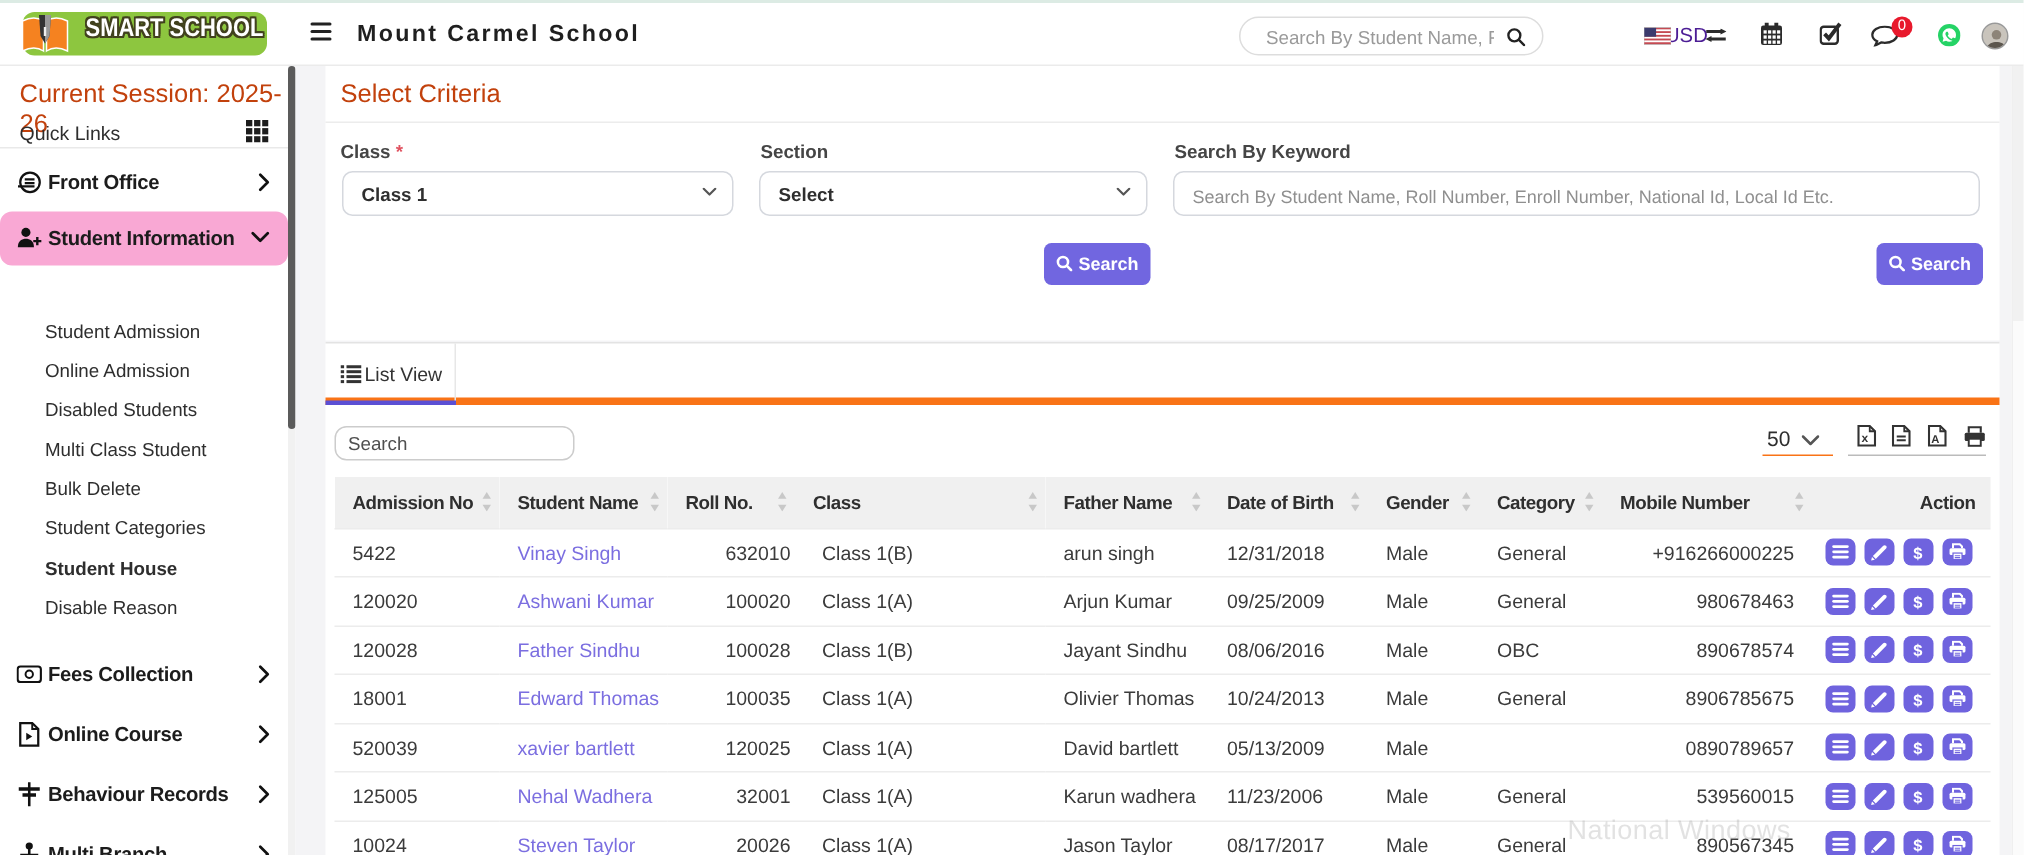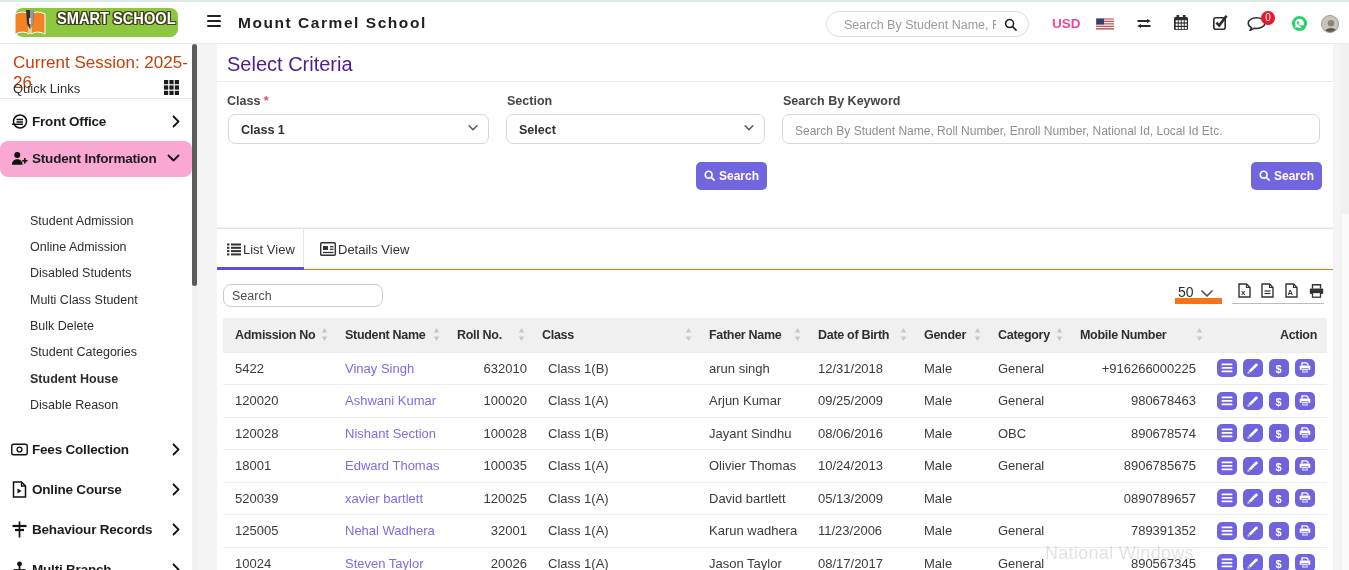--- a/index.html
+++ b/index.html
@@ -10,21 +10,21 @@
 
 #navbar { position:absolute; left:0; top:2px; width:1349px; height:42px; background:#fff; border-bottom:1px solid #ebebeb; }
 #logo { position:absolute; left:15px; top:6px; width:163px; height:29px; background:#8dc63f; border-radius:8px; }
 #logotext { position:absolute; left:57px; top:7px; font-size:17px; font-weight:bold; color:#fff; letter-spacing:0px; font-family:"Liberation Sans", sans-serif;
   text-shadow:-1.4px -1.4px 0 #41411e, 1.4px -1.4px 0 #41411e, -1.4px 1.4px 0 #41411e, 1.4px 1.4px 0 #41411e, 0 1.4px 0 #41411e, 0 -1.4px 0 #41411e, 1.4px 0 0 #41411e, -1.4px 0 0 #41411e; white-space:nowrap; transform:scaleX(0.86); transform-origin:left; }
 #burger { position:absolute; left:207px; top:13px; width:14px; height:14px; }
 #burger div { height:2px; background:#222; margin-bottom:3px; border-radius:1px; }
 #navtitle { position:absolute; left:238px; top:12px; font-size:15.5px; font-weight:bold; color:#1f1f1f; letter-spacing:1.55px; }
 #navsearch { position:absolute; left:826px; top:9px; width:203px; height:26px; border:1px solid #ddd; border-radius:13px; background:#fff; }
 #navsearch span.ph { position:absolute; left:17px; top:6px; font-size:12.5px; color:#9a9a9a; white-space:nowrap; overflow:hidden; width:152px; display:inline-block; overflow:hidden; }
-#usd { position:absolute; left:1052px; top:14px; font-size:13.5px; font-weight:bold; color:#ec4899; }
+#usd { position:absolute; left:1110px; top:14px; font-size:13.5px; font-weight:normal; color:#4c1d95; }
 .navicon { position:absolute; top:14px; }
 #navavatar { position:absolute; left:1321px; top:13px; width:18px; height:18px; border-radius:50%; background:#aeb3b8; border:1px solid #999; overflow:hidden; }
 #chatbadge { position:absolute; left:1261px; top:9px; min-width:14px; height:14px; border-radius:8px; background:#e8192c; color:#fff; font-size:10px; text-align:center; line-height:14px; padding:0 3px; }
 
 #sidebar { position:absolute; left:0; top:44px; width:192px; height:526px; background:#fff; }
 #sbscroll { position:absolute; left:192px; top:44px; width:5px; height:526px; background:#f1f1f1; }
 #sbthumb { position:absolute; left:192px; top:44px; width:5px; height:242px; background:#5b5b5b; border-radius:3px; }
 #sess { position:absolute; left:13px; top:9px; font-size:17px; color:#c2410c; }
 #qlinks { position:absolute; left:13px; top:37px; font-size:13px; color:#2e2e2e; }
 #sbdiv { position:absolute; left:0; top:54px; width:192px; height:1px; background:#e9e9e9; }
@@ -34,42 +34,42 @@
 .micon { position:absolute; left:11px; top:9px; width:17px; height:17px; }
 #si-block { position:absolute; left:0px; top:97px; width:192px; height:36px; background:#f9a8d4; border-radius:8px; }
 #sd-pill { position:absolute; left:3px; top:137px; width:186px; height:25px; background:#7a6ce6; border-radius:6px; }
 #sd-pill span { position:absolute; left:27px; top:6px; font-size:12.5px; color:#fff; }
 .subitem { position:absolute; left:30px; font-size:12.5px; color:#2e2e2e; }
 
 #main { position:absolute; left:197px; top:44px; width:1144px; height:526px; background:#f4f4f6; }
 #pgscroll { position:absolute; left:1341px; top:44px; width:8px; height:526px; background:#fbfbfb; border-left:1px solid #efefef; }
 #pgthumb { position:absolute; left:1342px; top:44px; width:7px; height:170px; background:#f1f1f1; }
 #card1 { position:absolute; left:217px; top:44px; width:1116px; height:183px; background:#fff; }
-#card1 h2 { position:absolute; left:10px; top:9px; font-size:20px; font-weight:normal; color:#4c1d95; }
+#card1 h2 { position:absolute; left:10px; top:9px; font-size:17px; font-weight:normal; color:#c2410c; }
 #c1div { position:absolute; left:0; top:37px; width:1116px; height:1px; background:#ececec; }
 .flabel { position:absolute; top:50px; font-size:12.5px; font-weight:bold; color:#454545; }
 .fselect { position:absolute; top:70px; height:30px; border:1px solid #d5d8de; border-radius:7px; background:#fff; }
 .fselect .val { position:absolute; left:12px; top:8px; font-size:12.5px; font-weight:bold; color:#2f2f2f; }
 .fselect svg { position:absolute; right:10px; top:10px; }
 #kwinput { position:absolute; left:565px; top:70px; width:538px; height:30px; border:1px solid #d5d8de; border-radius:7px; background:#fff; }
 #kwinput span { position:absolute; left:12px; top:9px; font-size:12px; color:#8f8f8f; white-space:nowrap; }
 .searchbtn { position:absolute; top:118px; white-space:nowrap; height:28px; background:#7166e0; border-radius:5px; color:#fff; font-size:12px; text-align:center; line-height:28px; padding:0 8px; }
 .searchbtn svg { vertical-align:-1px; margin-right:4px; }
 #card2 { position:absolute; left:217px; top:228px; width:1116px; height:342px; background:#fff; border-top:1px solid #e3e3e3; }
 
-#tabbar { position:absolute; left:0; top:0; width:1116px; height:41px; border-bottom:1px solid #f97316; }
+#tabbar { position:absolute; left:0; top:0; width:1116px; height:41px; border-bottom:5px solid #f97316; }
 #tab1 { position:absolute; left:0; top:0; width:87px; height:41px; border-right:1px solid #e7e7e7; }
 #tab1 .lbl { position:absolute; left:26px; top:13px; font-size:13px; color:#333; white-space:nowrap; }
 #tab1 .bar { position:absolute; left:0; top:38px; width:87px; height:3px; background:#5b4fd4; }
 #tab2 { position:absolute; left:87px; top:0; width:130px; height:41px; }
 #tab2 .lbl { position:absolute; left:34px; top:13px; font-size:13px; color:#333; white-space:nowrap; }
 
 #tsearch { position:absolute; left:6px; top:55px; width:160px; height:23px; border:1px solid #ccc; border-radius:8px; }
 #tsearch span { position:absolute; left:8px; top:4px; font-size:12.5px; color:#4f4f4f; }
-#fifty { position:absolute; left:958px; top:52px; width:47px; height:23px; border-bottom:6px solid #f97316;text-align:right; }
+#fifty { position:absolute; left:958px; top:52px; width:47px; height:23px; border-bottom:1px solid #f97316;text-align:right; }
 #fifty span { position:absolute; left:3px; top:3px; font-size:14px; color:#2e2e2e; }
 #expgrp { position:absolute; left:1015px; top:52px; width:92px; height:23px; border-bottom:1px solid #bbb; }
 
 #tbl { position:absolute; left:6px; top:89px; width:1104px; border-collapse:collapse; table-layout:fixed; font-size:13px; color:#3b3b3b; }
 #tbl th { background:#f0f0f0; white-space:nowrap; font-weight:bold; color:#2f2f2f; text-align:left; height:34px; padding:0 12px; position:relative; font-size:12.5px; letter-spacing:-0.3px; }
 #tbl td { height:32.5px; white-space:nowrap; overflow:hidden; padding:0 12px; border-bottom:1px solid #ececec; background:#fff; }
 #tbl tr.first td { border-top:1px solid #ececec; }
 .tr-link { color:#7b6ee0; }
 .num { text-align:right; } .cl { padding-left:18px !important; } .num2 { text-align:right; padding-right:3px !important; }
 .sortarr { position:absolute; right:5px; top:10px; }
@@ -315,30 +315,20 @@
             <rect x="4" y="3.8" width="10" height="2"></rect>
             <rect x="0" y="7.1" width="2.4" height="2"></rect>
             <rect x="4" y="7.1" width="10" height="2"></rect>
             <rect x="0" y="10.4" width="2.4" height="2"></rect>
             <rect x="4" y="10.4" width="10" height="2"></rect>
           </g>
         </svg>
       <span class="lbl">List View</span>
       <div class="bar"></div>
     </div>
-    <div id="tab2">
-      <svg class="abs" style="left:16px; top:13px;" width="16" height="14" viewBox="0 0 16 14">
-          <rect x="0.7" y="0.7" width="14.6" height="12.6" rx="1" fill="none" stroke="#333" stroke-width="1.4"></rect>
-          <rect x="3" y="4" width="5" height="4" fill="#333"></rect>
-          <line x1="10" y1="4.7" x2="13.5" y2="4.7" stroke="#333" stroke-width="1.3"></line>
-          <line x1="10" y1="7.3" x2="13.5" y2="7.3" stroke="#333" stroke-width="1.3"></line>
-          <line x1="3" y1="10.5" x2="13.5" y2="10.5" stroke="#333" stroke-width="1.3"></line>
-        </svg>
-      <span class="lbl">Details View</span>
-    </div>
   </div>
   <div id="tsearch">
       <span>Search</span>
     </div>
   <div id="fifty">
     <span>50</span>
     <svg class="abs" style="left:26px; top:9px;" width="12" height="8" viewBox="0 0 12 8">
         <path d="M1 1 L6 6 L11 1" stroke="#555" stroke-width="1.7" fill="none" stroke-linecap="round" stroke-linejoin="round"></path>
       </svg>
   </div>
@@ -474,21 +464,21 @@
               </svg></span><span class="abtn"><svg width="12" height="12" viewBox="0 0 12 12">
                 <path d="M3 3.5 L3 0.8 L7.5 0.8 L9 2.3 L9 3.5" fill="none" stroke="#fff" stroke-width="1.3"></path>
                 <rect x="0.7" y="3.5" width="10.6" height="4.5" rx="1" fill="#fff"></rect>
                 <rect x="3" y="6.7" width="6" height="4.3" fill="#fff" stroke="#6f63de" stroke-width="0.8"></rect>
                 <line x1="4.2" y1="8.5" x2="7.8" y2="8.5" stroke="#6f63de" stroke-width="0.8"></line>
                 <line x1="4.2" y1="9.8" x2="7.8" y2="9.8" stroke="#6f63de" stroke-width="0.8"></line>
               </svg></span></td>
         </tr>
       <tr>
           <td>120028</td>
-          <td class="tr-link">Nishant Section</td>
+          <td class="tr-link">Father Sindhu</td>
           <td class="num2">100028</td>
           <td class="cl">Class 1(B)</td>
           <td>Jayant Sindhu</td>
           <td>08/06/2016</td>
           <td>Male</td>
           <td>OBC</td>
           <td class="num">890678574</td>
           <td style="padding:0 12px 0 0; text-align:right; white-space:nowrap;"><span class="abtn"><svg width="12" height="12" viewBox="0 0 12 12">
                 <g fill="#fff">
                   <rect x="0.5" y="1.5" width="11" height="1.8" rx="0.9"></rect>
@@ -568,21 +558,21 @@
         </tr>
       <tr>
           <td>125005</td>
           <td class="tr-link">Nehal Wadhera</td>
           <td class="num2">32001</td>
           <td class="cl">Class 1(A)</td>
           <td>Karun wadhera</td>
           <td>11/23/2006</td>
           <td>Male</td>
           <td>General</td>
-          <td class="num">789391352</td>
+          <td class="num">539560015</td>
           <td style="padding:0 12px 0 0; text-align:right; white-space:nowrap;"><span class="abtn"><svg width="12" height="12" viewBox="0 0 12 12">
                 <g fill="#fff">
                   <rect x="0.5" y="1.5" width="11" height="1.8" rx="0.9"></rect>
                   <rect x="0.5" y="5" width="11" height="1.8" rx="0.9"></rect>
                   <rect x="0.5" y="8.5" width="11" height="1.8" rx="0.9"></rect>
                 </g>
               </svg></span><span class="abtn"><svg width="12" height="12" viewBox="0 0 12 12">
                 <path d="M0.4 11.6 L1 9.3 L2.9 11.2 Z" fill="#fff"></path>
                 <path d="M1.6 8.7 L8.5 1.8 C9 1.3 9.8 1.3 10.3 1.8 L10.4 1.9 C10.9 2.4 10.9 3.2 10.4 3.7 L3.5 10.6 Z" fill="#fff"></path>
               </svg></span><span class="abtn"><svg width="12" height="12" viewBox="0 0 12 12">

